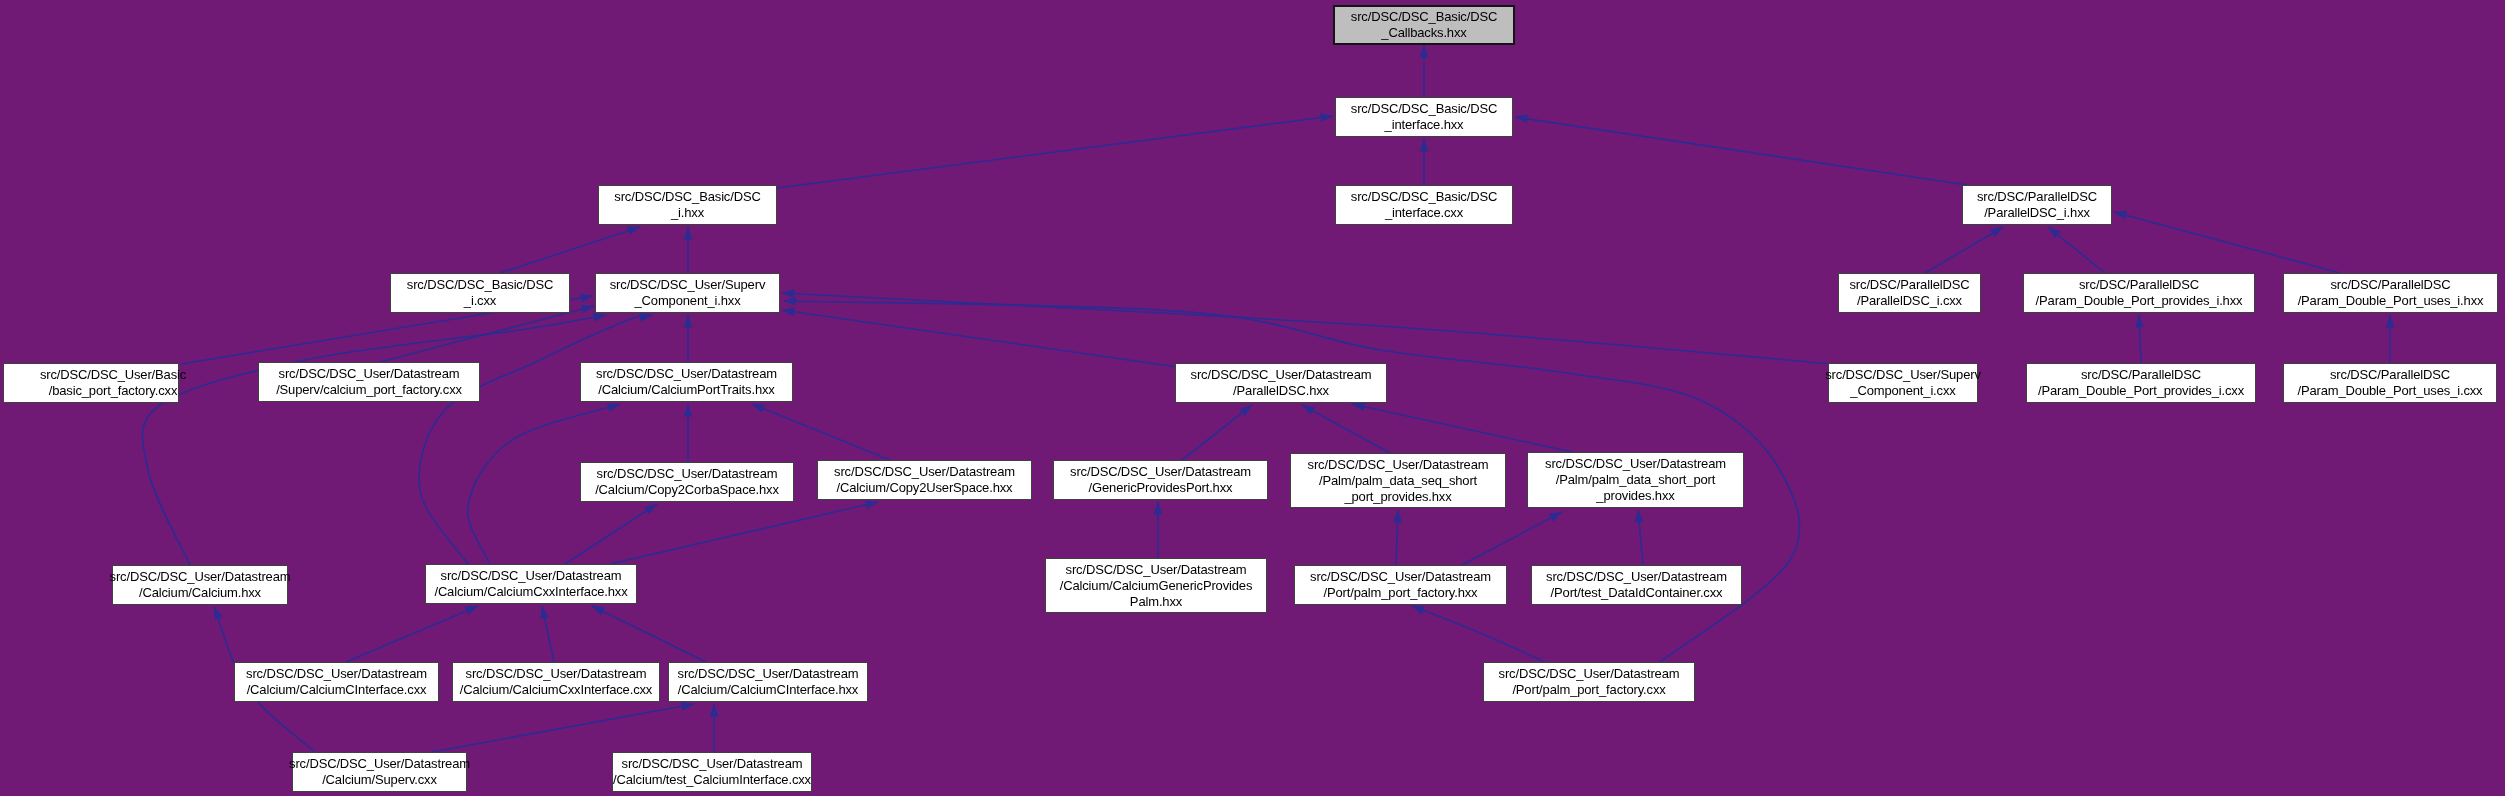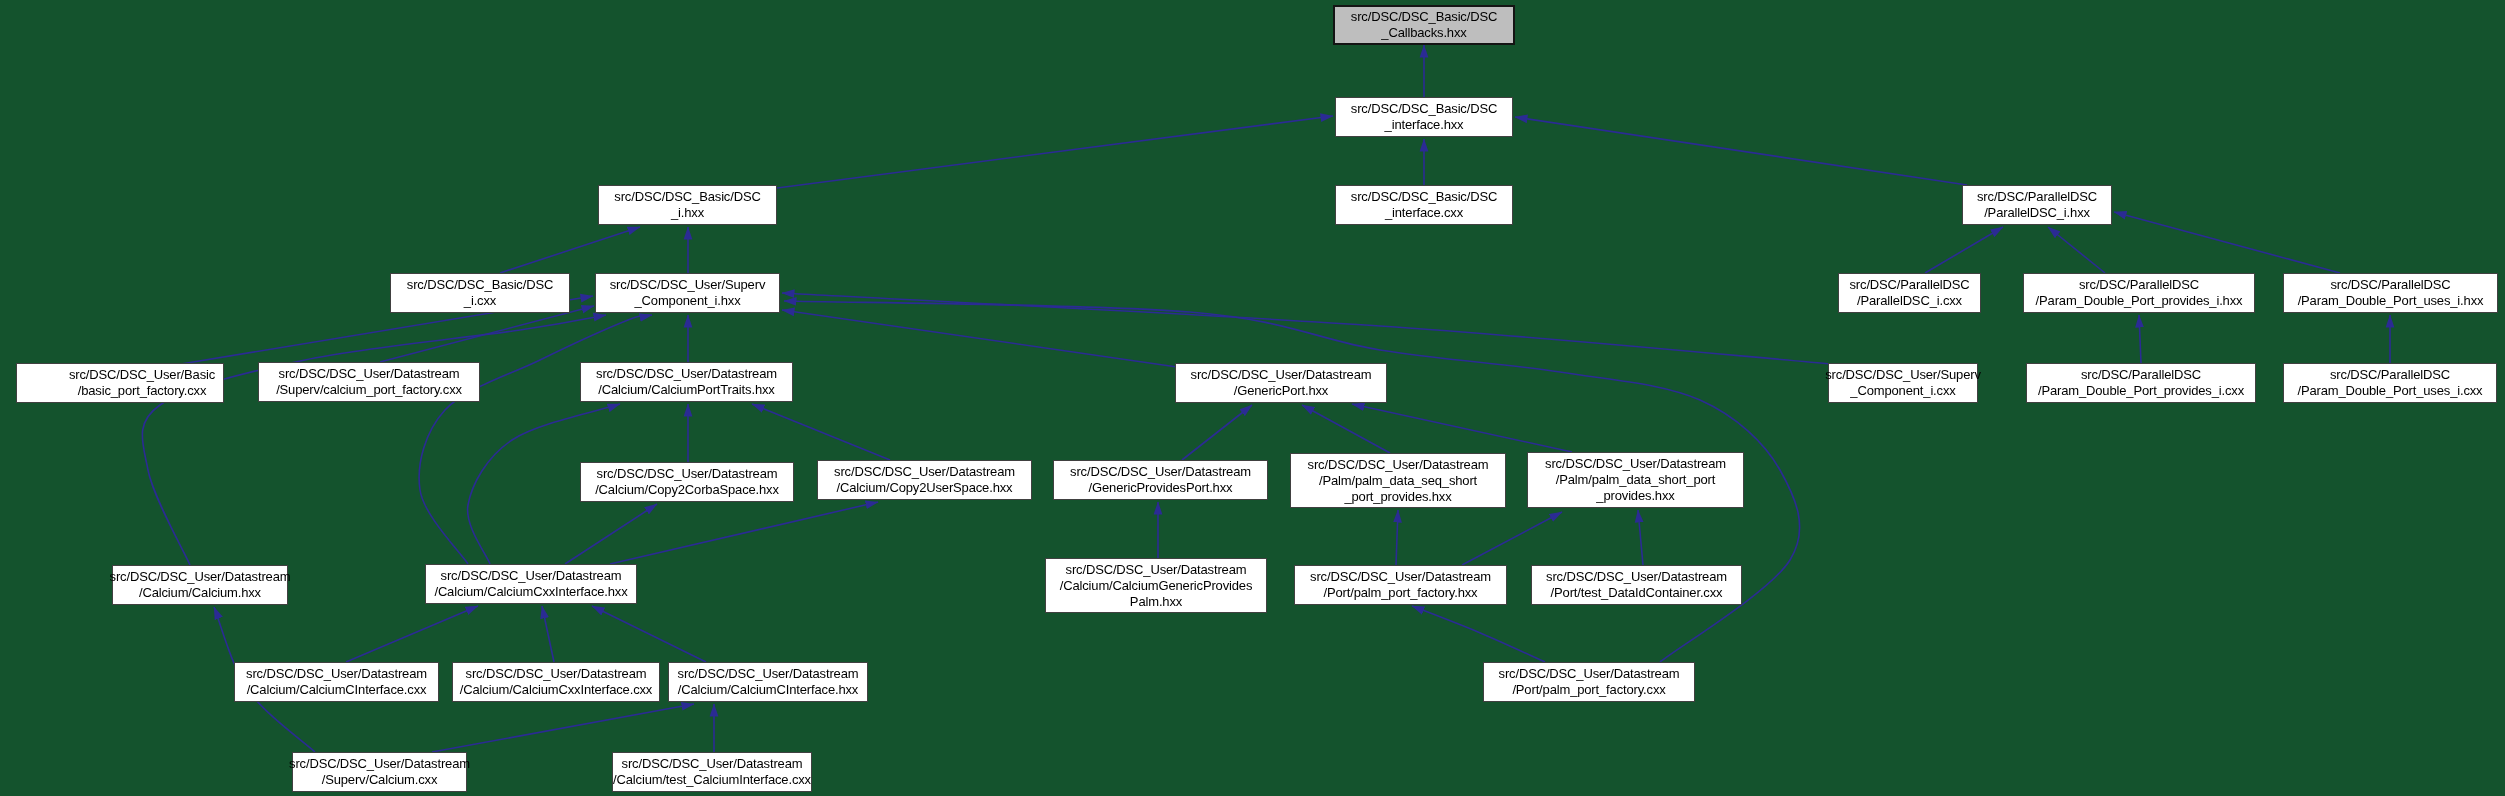--- a/index.html
+++ b/index.html
@@ -1,16 +1,16 @@
 <!DOCTYPE html>
 <html><head>
 <meta charset="utf-8">
 <style>
   html,body{margin:0;padding:0;background:#ffffff;}
-  #canvas{position:relative;width:2505px;height:796px;background:#14532d;overflow:hidden;
+  #canvas{position:relative;width:2505px;height:796px;background:#701a75;overflow:hidden;
           font-family:"Liberation Sans","DejaVu Sans",sans-serif;}
   #edges{position:absolute;left:0;top:0;width:2505px;height:796px;}
   .node{position:absolute;box-sizing:border-box;background:#ffffff;border:1px solid #404040;
         display:flex;flex-direction:column;align-items:center;justify-content:center;
         font-size:13px;line-height:16px;color:#000;text-align:center;white-space:nowrap;
         letter-spacing:-0.15px;cursor:pointer;}
   .node.highlight{background:#bebebe;border:2px solid #141414;}
   .node span{display:block;}
 </style>
 </head>
@@ -95,35 +95,35 @@
       <span>/ParallelDSC_i.cxx</span>
     </div>
     <div class="node" style="left: 2023px; top: 273px; width: 232px; height: 40px;">
       <span>src/DSC/ParallelDSC</span>
       <span>/Param_Double_Port_provides_i.hxx</span>
     </div>
     <div class="node" style="left: 2283px; top: 273px; width: 215px; height: 40px;">
       <span>src/DSC/ParallelDSC</span>
       <span>/Param_Double_Port_uses_i.hxx</span>
     </div>
-    <div class="node" style="left: 16px; top: 363px; width: 208px; height: 40px; padding-left: 44px;">
+    <div class="node" style="left: 3px; top: 363px; width: 176px; height: 40px; padding-left: 44px;">
       <span>src/DSC/DSC_User/Basic</span>
       <span>/basic_port_factory.cxx</span>
     </div>
     <div class="node" style="left: 258px; top: 362px; width: 222px; height: 40px;">
       <span>src/DSC/DSC_User/Datastream</span>
       <span>/Superv/calcium_port_factory.cxx</span>
     </div>
     <div class="node" style="left: 580px; top: 362px; width: 213px; height: 40px;">
       <span>src/DSC/DSC_User/Datastream</span>
       <span>/Calcium/CalciumPortTraits.hxx</span>
     </div>
     <div class="node" style="left: 1175px; top: 363px; width: 212px; height: 40px;">
       <span>src/DSC/DSC_User/Datastream</span>
-      <span>/GenericPort.hxx</span>
+      <span>/ParallelDSC.hxx</span>
     </div>
     <div class="node" style="left: 1828px; top: 363px; width: 150px; height: 40px;">
       <span>src/DSC/DSC_User/Superv</span>
       <span>_Component_i.cxx</span>
     </div>
     <div class="node" style="left: 2026px; top: 363px; width: 230px; height: 40px;">
       <span>src/DSC/ParallelDSC</span>
       <span>/Param_Double_Port_provides_i.cxx</span>
     </div>
     <div class="node" style="left: 2283px; top: 363px; width: 214px; height: 40px;">
@@ -184,19 +184,19 @@
     <div class="node" style="left: 668px; top: 662px; width: 200px; height: 40px;">
       <span>src/DSC/DSC_User/Datastream</span>
       <span>/Calcium/CalciumCInterface.hxx</span>
     </div>
     <div class="node" style="left: 1483px; top: 662px; width: 212px; height: 40px;">
       <span>src/DSC/DSC_User/Datastream</span>
       <span>/Port/palm_port_factory.cxx</span>
     </div>
     <div class="node" style="left: 292px; top: 752px; width: 175px; height: 40px;">
       <span>src/DSC/DSC_User/Datastream</span>
-      <span>/Superv/Calcium.cxx</span>
+      <span>/Calcium/Superv.cxx</span>
     </div>
     <div class="node" style="left: 612px; top: 752px; width: 200px; height: 40px;">
       <span>src/DSC/DSC_User/Datastream</span>
       <span>/Calcium/test_CalciumInterface.cxx</span>
     </div>
   </div>
 
 </body></html>

